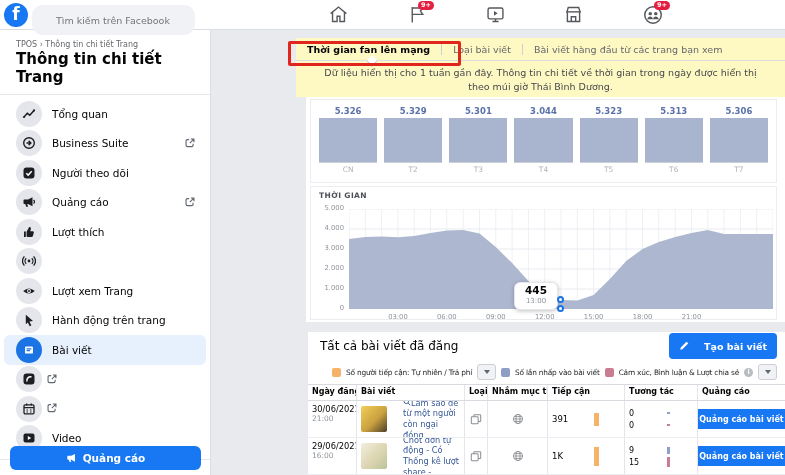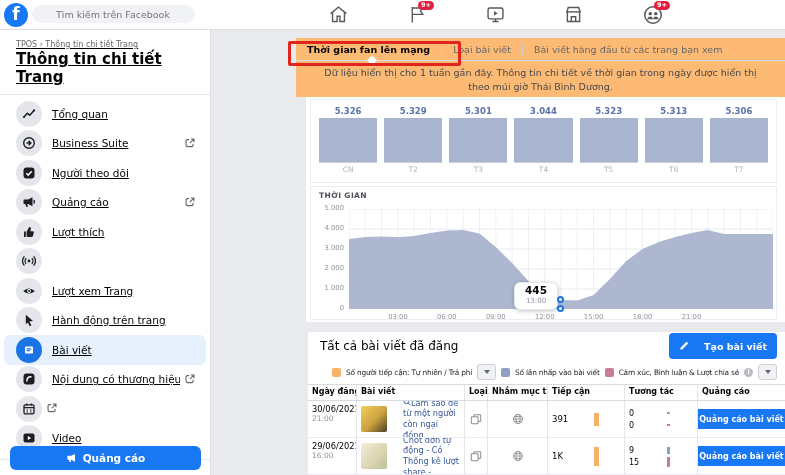--- a/index.html
+++ b/index.html
@@ -7,43 +7,43 @@
     --orange:#f7b26a; --legblue:#8f9ec5; --pink:#c97d92; --badge:#e41e3f;
     --ann:#e0251c; --selbg:#e7f0fd; --txt:#050505; --sub:#65676b; --faint:#90949c;
   }
   *{margin:0;padding:0;box-sizing:border-box;font-family:"DejaVu Sans","Liberation Sans",sans-serif;}
   body{width:785px;height:475px;position:relative;background:#fff;overflow:hidden;}
   .abs{position:absolute;}
   
   #topbar{left:0;top:0;width:785px;height:30px;background:#fff;border-bottom:1px solid #dadde1;z-index:5;}
   #fb-logo{left:4px;top:3px;width:24px;height:24px;border-radius:50%;background:var(--accent);color:#fff;
     font-weight:bold;font-size:17px;text-align:center;line-height:23px;}
-  #searchbox{left:32px;top:5px;width:163px;height:18px;border-radius:11px;background:#f0f2f5;border:none;
+  #searchbox{left:32px;top:5px;width:163px;height:30px;border-radius:11px;background:#f0f2f5;border:none;
     font-size:9.5px;color:#65676b;padding:0 8px 0 24px;outline:none;}
   #search-ic{left:41px;top:10px;}
   .navic{top:4px;width:28px;height:22px;text-align:center;}
   .badge{position:absolute;top:-3px;left:15px;background:var(--badge);color:#fff;font-size:6.5px;font-weight:bold;
     border-radius:7px;padding:1px 3px;line-height:1.1;}
   
-  #sidebar{left:0;top:30px;width:211px;height:445px;background:#fff;border-right:1px solid #dcdee3;z-index:4;padding:8px 0 4px 0;text-decoration:underline;}
+  #sidebar{left:0;top:30px;width:211px;height:445px;background:#fff;border-right:1px solid #dcdee3;z-index:4;padding:8px 0 4px 0;}
   #crumb{font-size:8px;color:var(--sub);padding:2px 16px 0;}
   #side-title{font-size:15px;font-weight:bold;color:var(--txt);padding:1px 16px 8px;border-bottom:1px solid #e4e6eb;margin:0 0 4px;}
   .sb-item{display:flex;align-items:center;height:29.5px;padding:0 10px 0 12px;cursor:pointer;border-radius:6px;margin:0 4px;}
   .sb-item.active{background:var(--selbg);}
   .sb-ic{width:26px;height:26px;border-radius:50%;background:#e4e6eb;display:flex;align-items:center;justify-content:center;flex:none;}
   .sb-item.active .sb-ic{background:#1b74e4;}
   .sb-label{font-size:10.5px;color:var(--txt);margin-left:10px;flex:1;white-space:nowrap;overflow:hidden;}
   .ext{flex:none;margin-left:4px;}
   #side-div{border-top:1px solid #e4e6eb;margin:6px 0 0;}
   #ads-btn{left:10px;top:416px;width:191px;height:24px;background:var(--accent);border:none;border-radius:6px;color:#fff;
     font-size:10.5px;font-weight:bold;display:flex;align-items:center;justify-content:center;gap:5px;cursor:pointer;}
   
   #main-bg{left:211px;top:30px;width:574px;height:445px;background:#e8eaee;}
   
-  #panel-tabs{left:296px;top:38px;width:489px;height:59px;background:#fdba74;}
+  #panel-tabs{left:296px;top:38px;width:489px;height:59px;background:#fef9c3;}
   #tabbar{height:23px;border-bottom:1px solid #dadde1;display:flex;align-items:center;position:relative;}
   .tab{font-size:9.5px;color:var(--sub);padding:0 11px;cursor:pointer;white-space:nowrap;}
   .tab.active{color:var(--txt);font-weight:bold;}
   .tabsep{width:1px;height:11px;background:#ccd0d5;}
   #tab-caret{position:absolute;left:72px;top:19px;width:8px;height:8px;background:#fff;transform:rotate(45deg);
     border-right:1px solid #c8ccd1;border-bottom:1px solid #c8ccd1;z-index:2;}
   #ann-box{position:absolute;left:-8px;top:-35px;width:173px;height:25px;border:3px solid var(--ann);border-radius:2px;z-index:6;pointer-events:none;}
   #desc{font-size:9.5px;color:#46494d;text-align:center;padding:5px 17px 0;line-height:1.45;}
   
   #panel-charts{left:306px;top:97px;width:479px;height:225px;background:#fff;}
@@ -250,21 +250,20 @@
       </span>
     <span class="sb-label">Bài viết</span>
   </div>
   <div class="sb-item">
     <span class="sb-ic">
         <svg width="14" height="14" viewBox="0 0 14 14">
           <rect x="1.5" y="1.5" width="11" height="11" rx="3" fill="#1c1e21"></rect>
           <path d="M5 9.5 a3.6 3.6 0 0 1 4.5-4.5" fill="none" stroke="#fff" stroke-width="1.5"></path>
         </svg>
       </span>
-    <span class="sb-label">Nội dung có thương hiệu</span>
     <span class="ext"><svg width="12" height="12" viewBox="0 0 14 14" fill="none" stroke="#606770" stroke-width="1.3">
           <path d="M6 3 H4 C3 3 2.4 3.6 2.4 4.6 v5 c0 1 .6 1.6 1.6 1.6 h5 c1 0 1.6-.6 1.6-1.6 V8"></path>
           <path d="M8 2.4 h3.6 V6 M11.4 2.6 L6.8 7.2"></path>
         </svg></span>
   </div>
   <div class="sb-item">
     <span class="sb-ic">
         <svg width="14" height="14" viewBox="0 0 14 14" fill="none" stroke="#1c1e21" stroke-width="1.3">
           <rect x="2" y="2.8" width="10" height="9" rx="1.2"></rect>
           <path d="M2 5.6 h10 M4.7 1.6 v2 M9.3 1.6 v2"></path>

